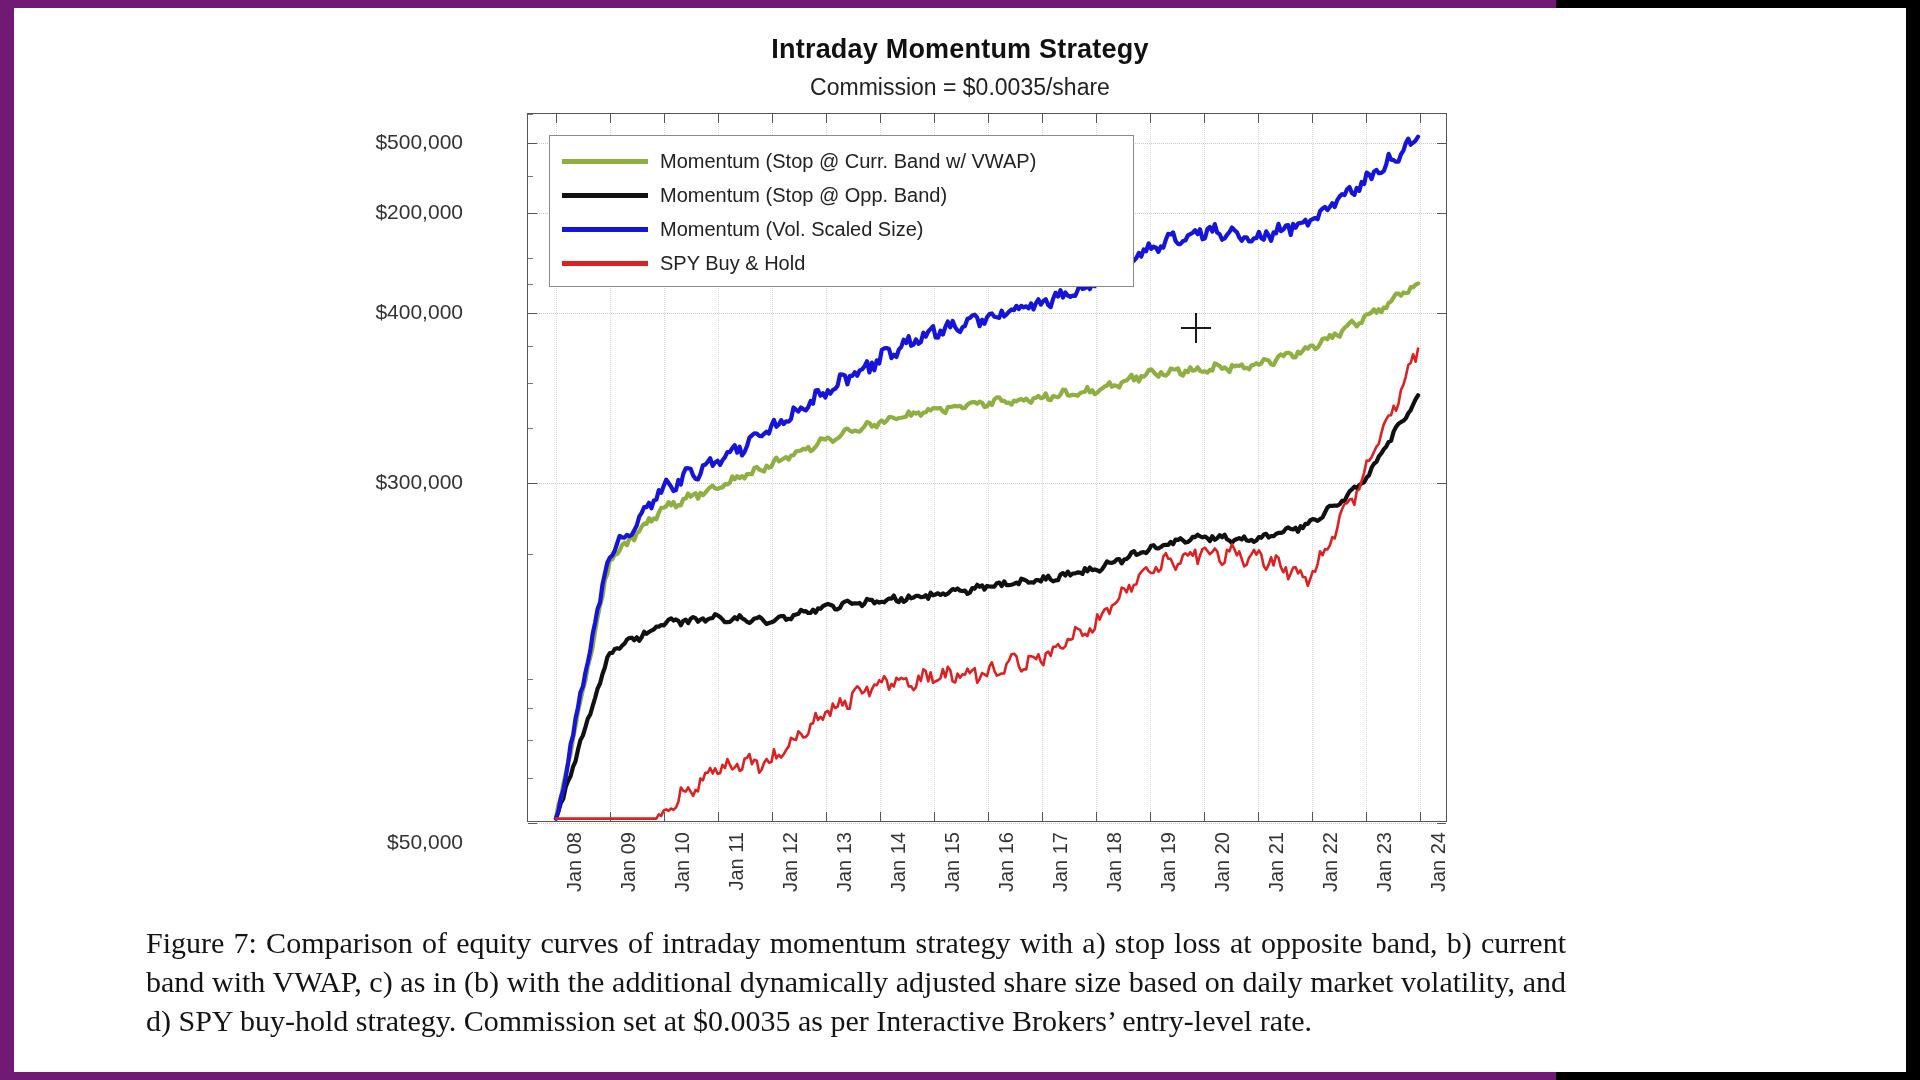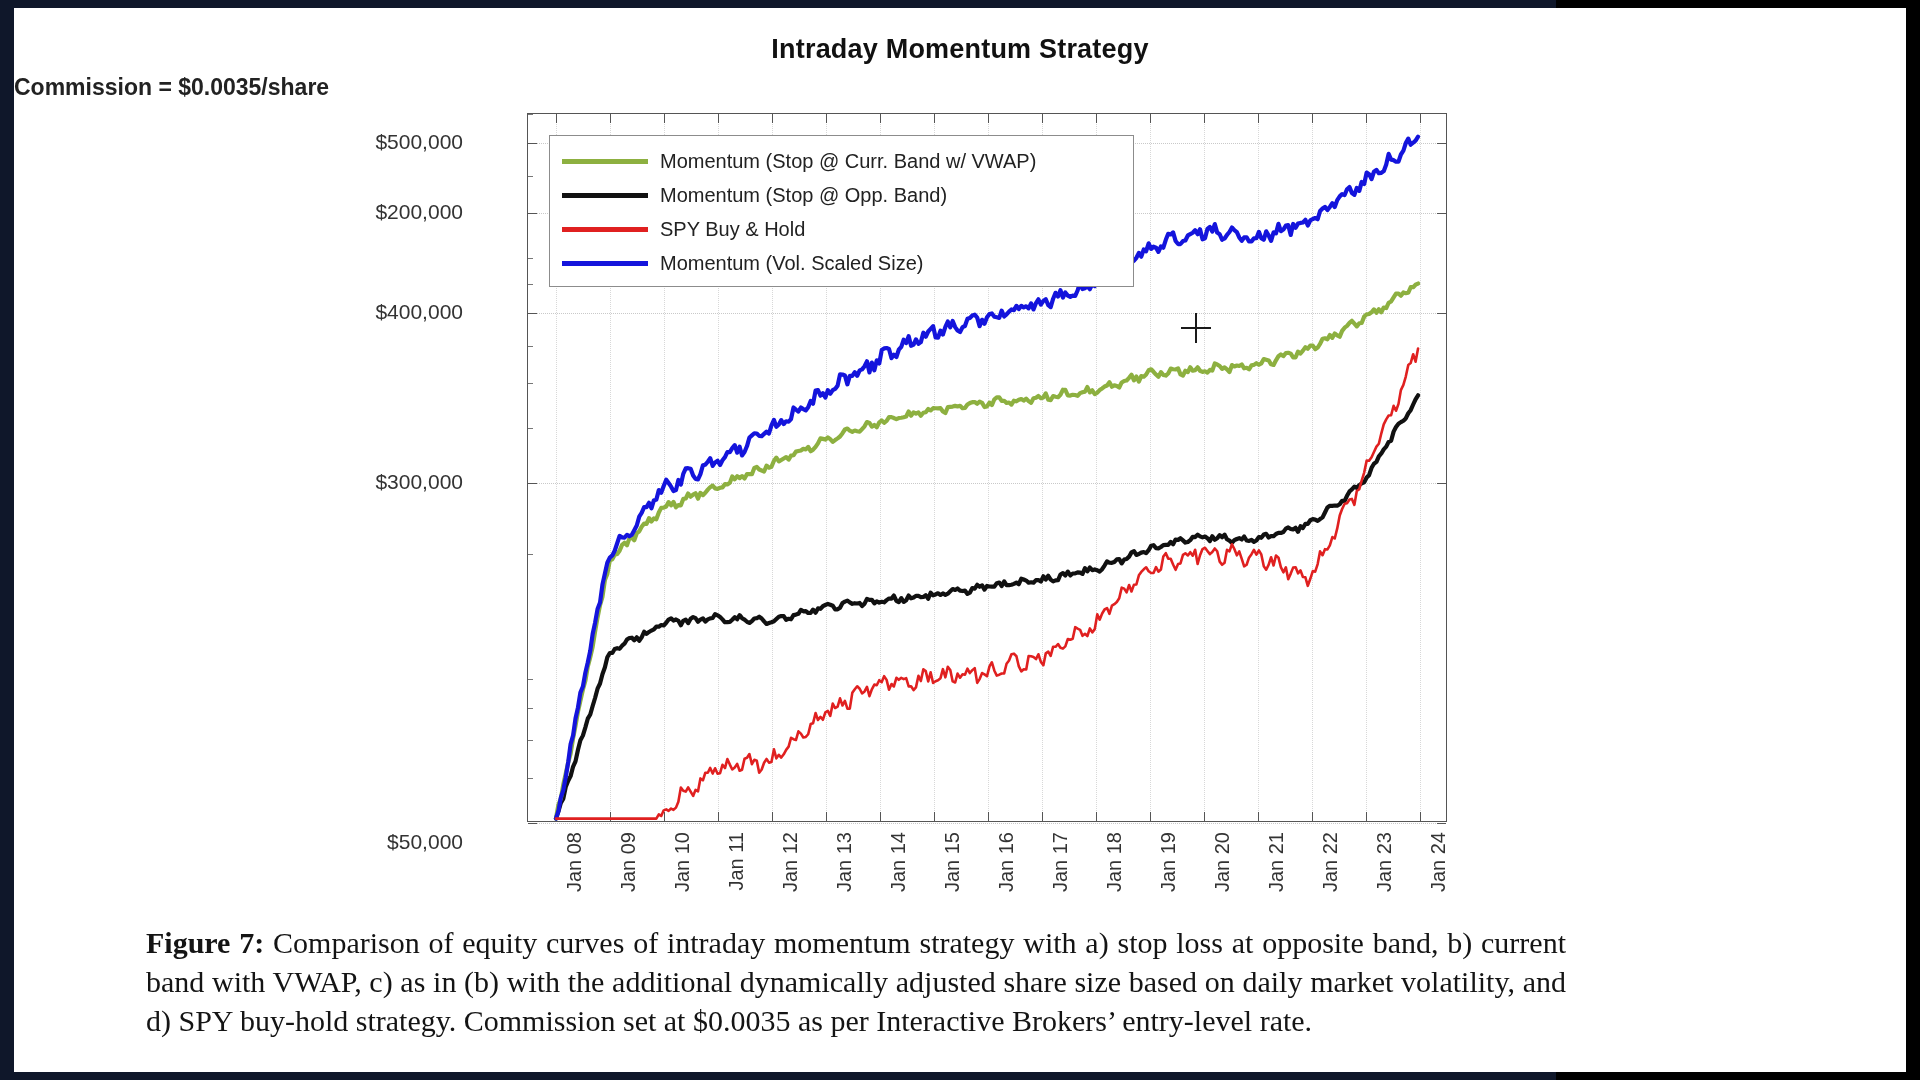--- a/index.html
+++ b/index.html
@@ -1,32 +1,32 @@
 <!DOCTYPE html>
 <html><head>
 <meta charset="utf-8">
 <style>
   html,body{margin:0;padding:0;background:#000;}
   body{width:1920px;height:1080px;overflow:hidden;font-family:"Liberation Sans",sans-serif;}
 
-  #stage{position:relative;width:1556px;height:1080px;background:#0f172a;}
+  #stage{position:relative;width:1556px;height:1080px;background:#701a75;}
 
   
   #page{position:absolute;left:14px;top:8px;width:1892px;height:1064px;background:#fff;}
 
   
   #figure{position:absolute;left:0;top:0;width:1892px;height:905px;}
 
   #chart-title{
     position:absolute;left:0;top:26px;width:1892px;text-align:center;
     font-size:27px;font-weight:bold;color:#111;letter-spacing:.2px;
   }
   #chart-subtitle{
-    position:absolute;left:0;top:66px;width:1892px;
-    font-size:23px;color:#222;font-weight:700;
+    position:absolute;left:0;top:66px;width:1892px;text-align:center;
+    font-size:23px;color:#222;font-weight:400;
   }
 
   
   #axes{
     position:absolute;left:513px;top:105px;width:920px;height:709px;
     border:1.5px solid #555;background:#fff;box-sizing:border-box;
   }
   .gridline-h{position:absolute;left:0;width:100%;height:0;border-top:1px dotted #c9c9c9;}
   .gridline-v{position:absolute;top:0;height:100%;width:0;border-left:1px dotted #d8d8d8;}
 
@@ -63,21 +63,21 @@
   #crosshair{position:absolute;left:1167px;top:305px;width:30px;height:30px;}
   #crosshair .h{position:absolute;left:0;top:14px;width:30px;height:2px;background:#1a1a1a;}
   #crosshair .v{position:absolute;left:14px;top:0;width:2px;height:30px;background:#1a1a1a;}
 
   
   #caption{
     position:absolute;left:132px;top:915px;width:1420px;
     font-family:"Liberation Serif",serif;font-size:30px;line-height:1.30;
     color:#141414;text-align:justify;
   }
-  #caption b{font-weight:bold;}
+  #caption b{font-weight:normal;}
 
   
   .overlay{
     position:absolute;font-family:"DejaVu Sans",sans-serif;font-weight:bold;
     white-space:nowrap;pointer-events:none;line-height:1;
   }
   #overlay-line1{
     left:213px;top:112px;font-size:152px;letter-spacing:2px;
     color:#ffffff;
     -webkit-text-stroke:13px #000;
@@ -225,26 +225,26 @@
         <div id="legend">
             <div class="legend-row">
               <span class="legend-swatch" style="border-top: 5px solid rgb(141, 176, 64);"></span>
               <span class="legend-text">Momentum (Stop @ Curr. Band w/ VWAP)</span>
             </div>
             <div class="legend-row">
               <span class="legend-swatch" style="border-top: 5px solid rgb(17, 17, 17);"></span>
               <span class="legend-text">Momentum (Stop @ Opp. Band)</span>
             </div>
             <div class="legend-row">
+              <span class="legend-swatch" style="border-top: 5px solid rgb(20, 20, 220);"></span>
+              <span class="legend-text">Momentum (Vol. Scaled Size)</span>
+            </div>
+            <div class="legend-row">
               <span class="legend-swatch" style="border-top: 5px solid rgb(224, 32, 32);"></span>
               <span class="legend-text">SPY Buy &amp; Hold</span>
-            </div>
-            <div class="legend-row">
-              <span class="legend-swatch" style="border-top: 5px solid rgb(20, 20, 220);"></span>
-              <span class="legend-text">Momentum (Vol. Scaled Size)</span>
             </div>
           </div>
       </div>
 
       <div id="crosshair">
         <div class="h"></div>
           <div class="v"></div>
       </div>
     </div>
 

